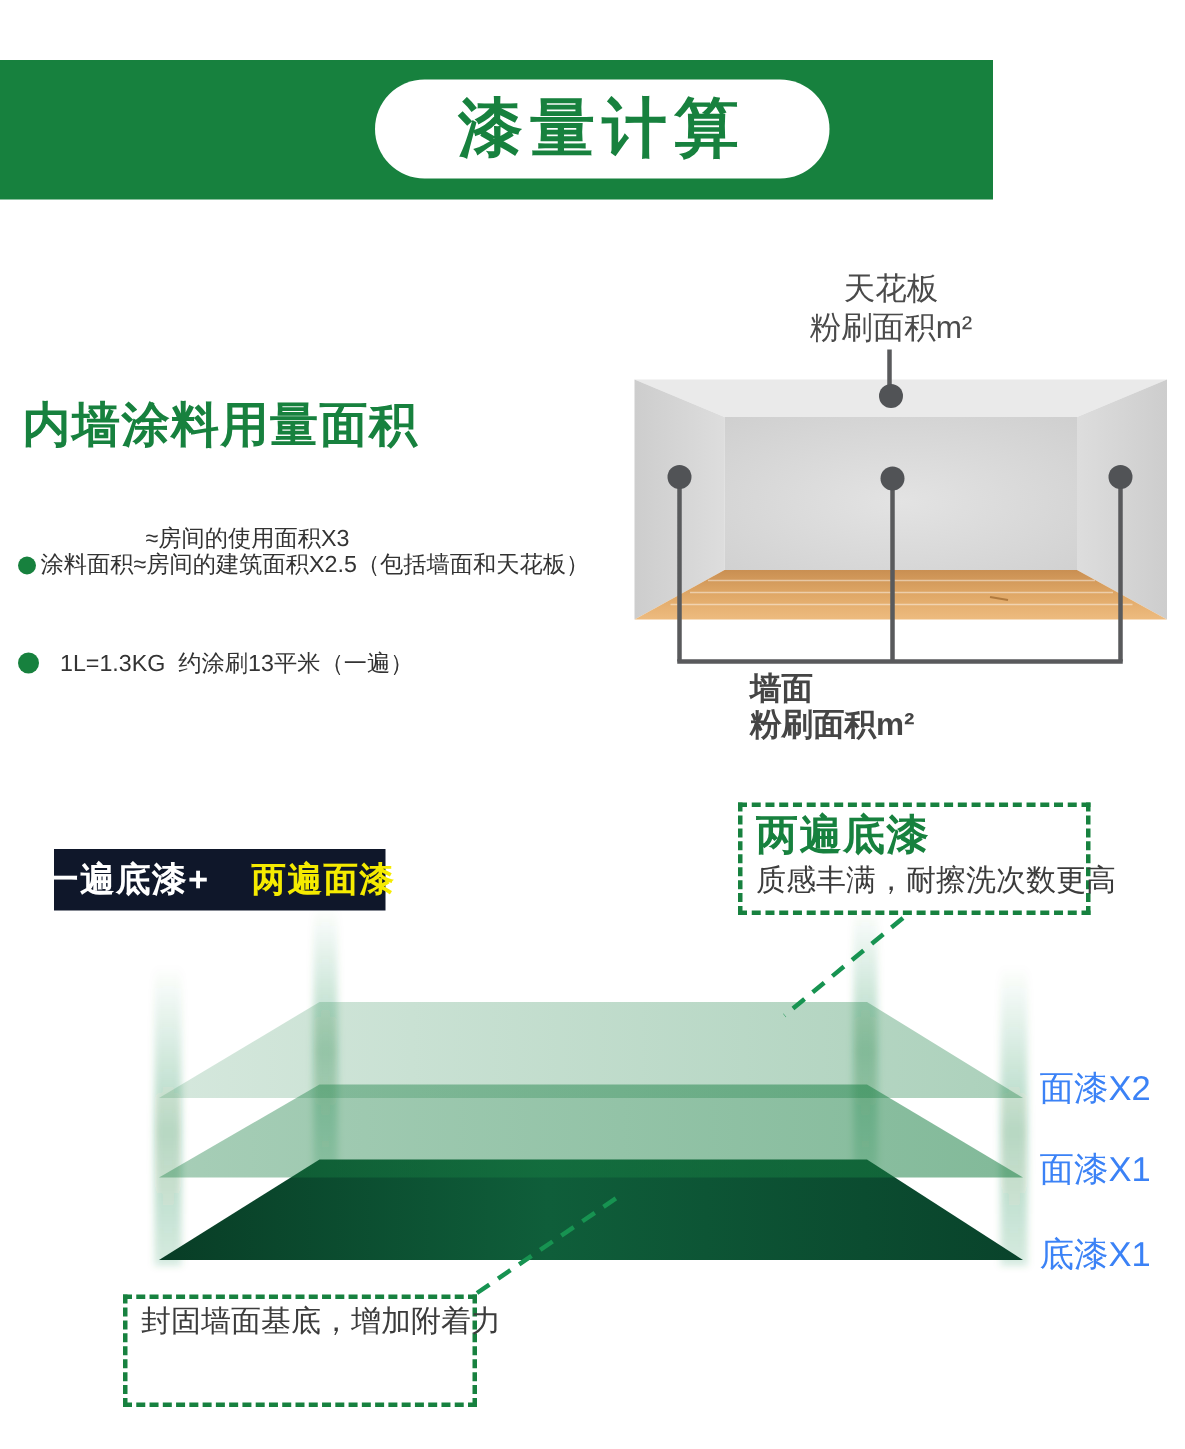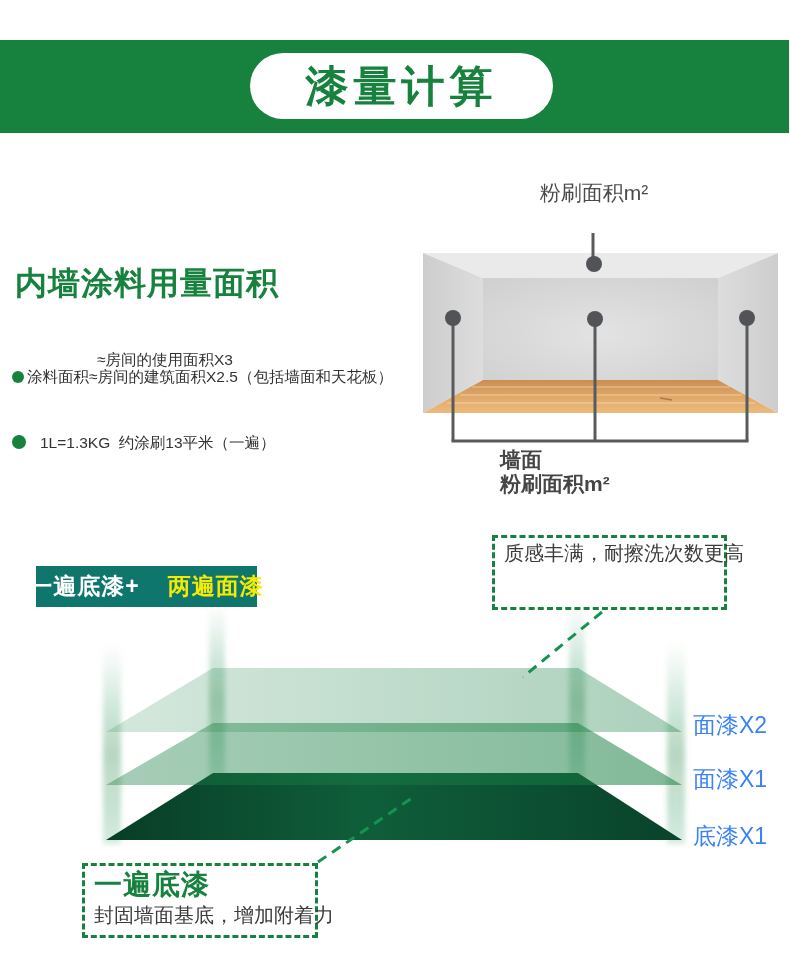--- a/index.html
+++ b/index.html
@@ -6,21 +6,21 @@
   .canvas{
     position:relative;width:790px;height:966px;overflow:hidden;
     background:#ffffff;
     font-family:"Liberation Sans","DejaVu Sans",sans-serif;
     -webkit-font-smoothing:antialiased;
   }
   .layer-svg{position:absolute;left:0;top:0;z-index:1;pointer-events:none;}
 
   
   .header-band{
-    position:absolute;left:0;top:40px;width:789px;height:93px;
+    position:absolute;left:0;top:40px;width:662px;height:93px;
     background:#17813E;z-index:2;text-align:right;
   }
   .title-pill{
     position:absolute;left:250px;top:13px;width:303px;height:66px;
     background:#ffffff;border-radius:33px;
     display:flex;align-items:center;justify-content:center;
   }
   .page-title{
     color:#17813E;font-size:43px;font-weight:bold;letter-spacing:5px;line-height:1;
   }
@@ -50,21 +50,21 @@
   .bullet-2 .dot{width:14px;height:14px;margin:3px 14px 0 0;}
   .bullet-text{color:#333333;font-size:15.5px;line-height:21px;white-space:pre;}
   .bullet-cont{
     position:absolute;left:97px;top:349px;z-index:2;
     color:#333333;font-size:15.5px;line-height:21px;
   }
 
   
   .banner{
     position:absolute;left:36px;top:566px;width:221px;height:41px;z-index:2;
-    background:#0f766e;display:flex;align-items:center;justify-content:center;
+    background:#0f172a;display:flex;align-items:center;justify-content:center;
     font-size:23px;font-weight:bold;letter-spacing:1px;white-space:pre;gap:28px;
   }
   .banner .part-white{color:#ffffff;}
   .banner .part-yellow{color:#F5EB00;}
 
   .callout{
     position:absolute;z-index:2;background:#ffffff;
     border:3px dashed #17813F;box-sizing:border-box;
     padding:2px 0 0 9px;
   }
@@ -178,20 +178,21 @@
     </g>
   </svg>
 
   <div class="header-band">
     <div class="title-pill">
       <span class="page-title">漆量计算</span>
     </div>
   </div>
 
   <div class="ceiling-label">
+    <div>天花板</div>
     <div>粉刷面积m²</div>
   </div>
   <div class="wall-label">
     <div>墙面</div>
     <div>粉刷面积m²</div>
   </div>
 
   <div class="usage-heading">内墙涂料用量面积</div>
 
   <div class="bullet-row bullet-1">
@@ -203,25 +204,25 @@
   <div class="bullet-row bullet-2">
     <span class="dot"></span>
     <span class="bullet-text">1L=1.3KG  约涂刷13平米（一遍）</span>
   </div>
 
   <div class="banner">
     <span class="part-white">一遍底漆+</span><span class="part-yellow">两遍面漆</span>
   </div>
 
   <div class="callout callout-top">
+    <div class="callout-title">两遍底漆</div>
     <div class="callout-desc">质感丰满，耐擦洗次数更高</div>
   </div>
 
   <div class="callout callout-bottom">
-    <div class="callout-title">一遍底漆</div>
     <div class="callout-desc">封固墙面基底，增加附着力</div>
   </div>
 
   <div class="stack-label l1">面漆X2</div>
   <div class="stack-label l2">面漆X1</div>
   <div class="stack-label l3">底漆X1</div>
 
 </div>
 
 </body></html>

